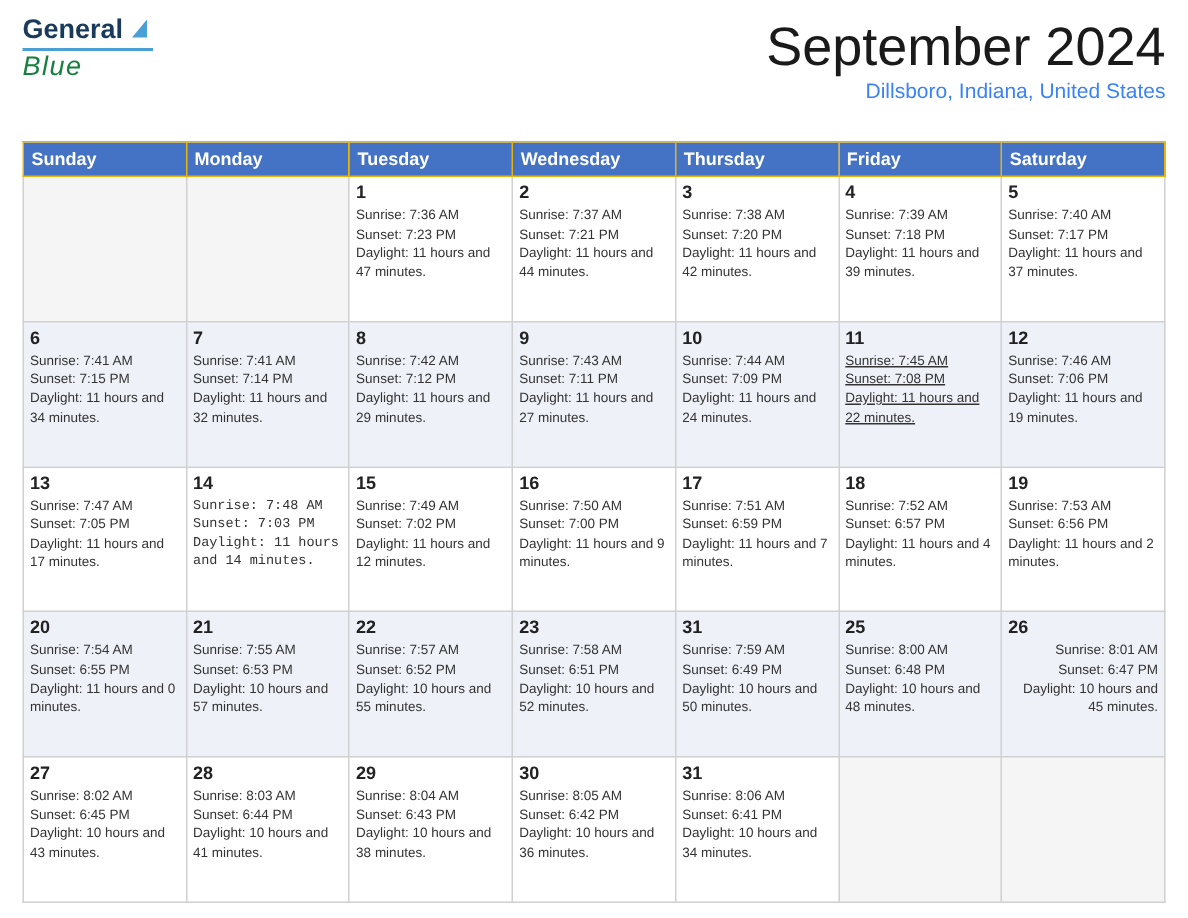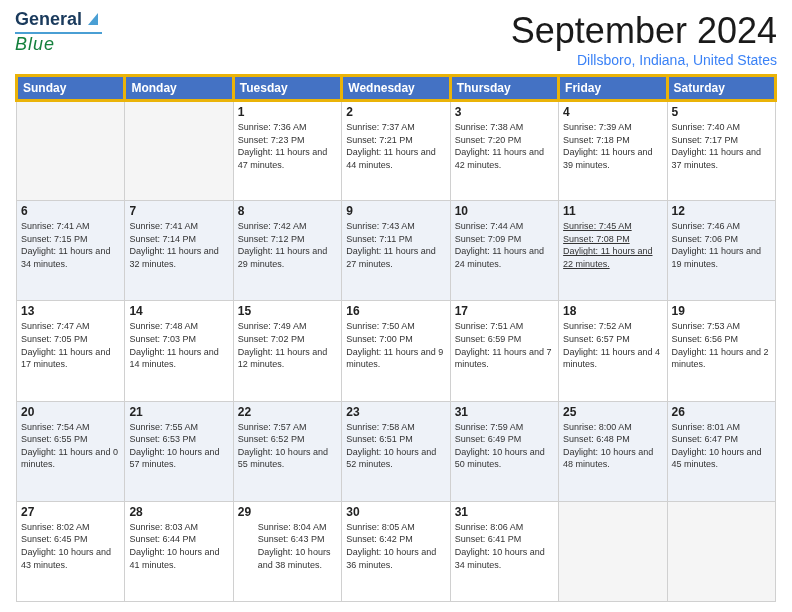--- a/index.html
+++ b/index.html
@@ -9,20 +9,21 @@
       width: 792px;
       height: 612px;
       overflow: hidden;
     }
     .page {
       width: 792px;
       height: 612px;
       padding: 10px 15px 10px 15px;
       display: flex;
       flex-direction: column;
+      gap: 20px;
     }
     .header {
       display: flex;
       justify-content: space-between;
       align-items: flex-start;
       margin-bottom: 6px;
     }
     .logo {
       display: flex;
       flex-direction: column;
@@ -62,21 +63,21 @@
       width: 100%;
       table-layout: fixed;
     }
     .calendar th {
       background: #4472C4;
       color: #fff;
       font-size: 12px;
       font-weight: bold;
       text-align: left;
       padding: 4px 5px;
-      border: 3px solid #eab308;
+      border: 1px solid #eab308;
     }
     .calendar td {
       vertical-align: top;
       border: 1px solid #d0d0d0;
       padding: 3px 4px;
       font-size: 9.5px;
       color: #222;
       height: 80px;
     }
     .calendar td.empty {
@@ -213,21 +214,21 @@
         </tr>
         <tr>
           <td>
             <span class="day-number">13</span>
             <div class="day-info" style="white-space: pre-line;">Sunrise: 7:47 AM
 Sunset: 7:05 PM
 Daylight: 11 hours and 17 minutes.</div>
           </td>
           <td>
             <span class="day-number">14</span>
-            <div class="day-info" style="white-space: pre-line;">Sunrise: 7:48 AM
+            <div class="day-info" style="white-space: pre-line; font-family: Liberation Mono, monospace;">Sunrise: 7:48 AM
 Sunset: 7:03 PM
 Daylight: 11 hours and 14 minutes.</div>
           </td>
           <td>
             <span class="day-number">15</span>
             <div class="day-info" style="white-space: pre-line;">Sunrise: 7:49 AM
 Sunset: 7:02 PM
 Daylight: 11 hours and 12 minutes.</div>
           </td>
           <td>
@@ -287,41 +288,41 @@
 Daylight: 10 hours and 50 minutes.</div>
           </td>
           <td>
             <span class="day-number">25</span>
             <div class="day-info" style="white-space: pre-line;">Sunrise: 8:00 AM
 Sunset: 6:48 PM
 Daylight: 10 hours and 48 minutes.</div>
           </td>
           <td>
             <span class="day-number">26</span>
-            <div class="day-info" style="white-space: pre-line;">Sunrise: 8:01 AM
+            <div class="day-info" style="white-space: pre-line; text-align: right;">Sunrise: 8:01 AM
 Sunset: 6:47 PM
 Daylight: 10 hours and 45 minutes.</div>
           </td>
         </tr>
         <tr>
           <td>
             <span class="day-number">27</span>
             <div class="day-info" style="white-space: pre-line;">Sunrise: 8:02 AM
 Sunset: 6:45 PM
 Daylight: 10 hours and 43 minutes.</div>
           </td>
           <td>
             <span class="day-number">28</span>
             <div class="day-info" style="white-space: pre-line;">Sunrise: 8:03 AM
 Sunset: 6:44 PM
 Daylight: 10 hours and 41 minutes.</div>
           </td>
           <td>
             <span class="day-number">29</span>
-            <div class="day-info" style="white-space: pre-line; margin-left: 20px;">Sunrise: 8:04 AM
+            <div class="day-info" style="white-space: pre-line;">Sunrise: 8:04 AM
 Sunset: 6:43 PM
 Daylight: 10 hours and 38 minutes.</div>
           </td>
           <td>
             <span class="day-number">30</span>
             <div class="day-info" style="white-space: pre-line;">Sunrise: 8:05 AM
 Sunset: 6:42 PM
 Daylight: 10 hours and 36 minutes.</div>
           </td>
           <td>

